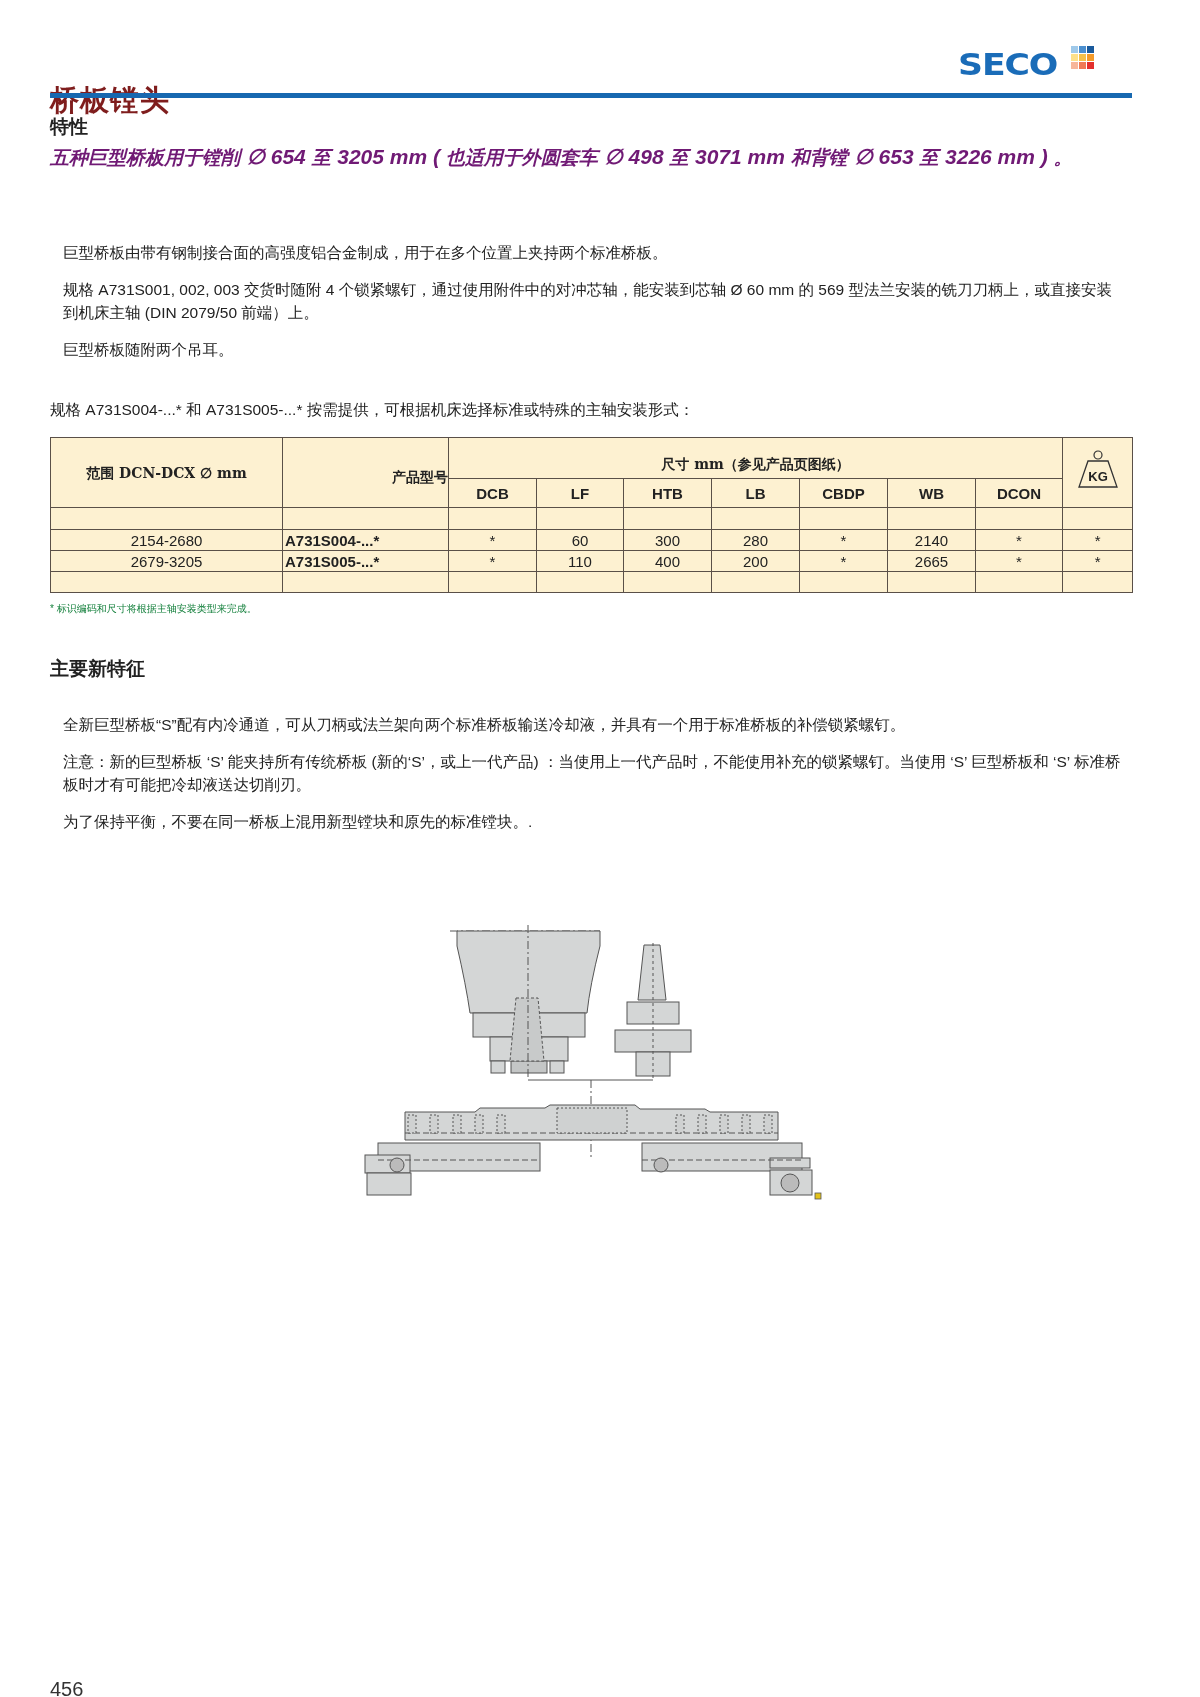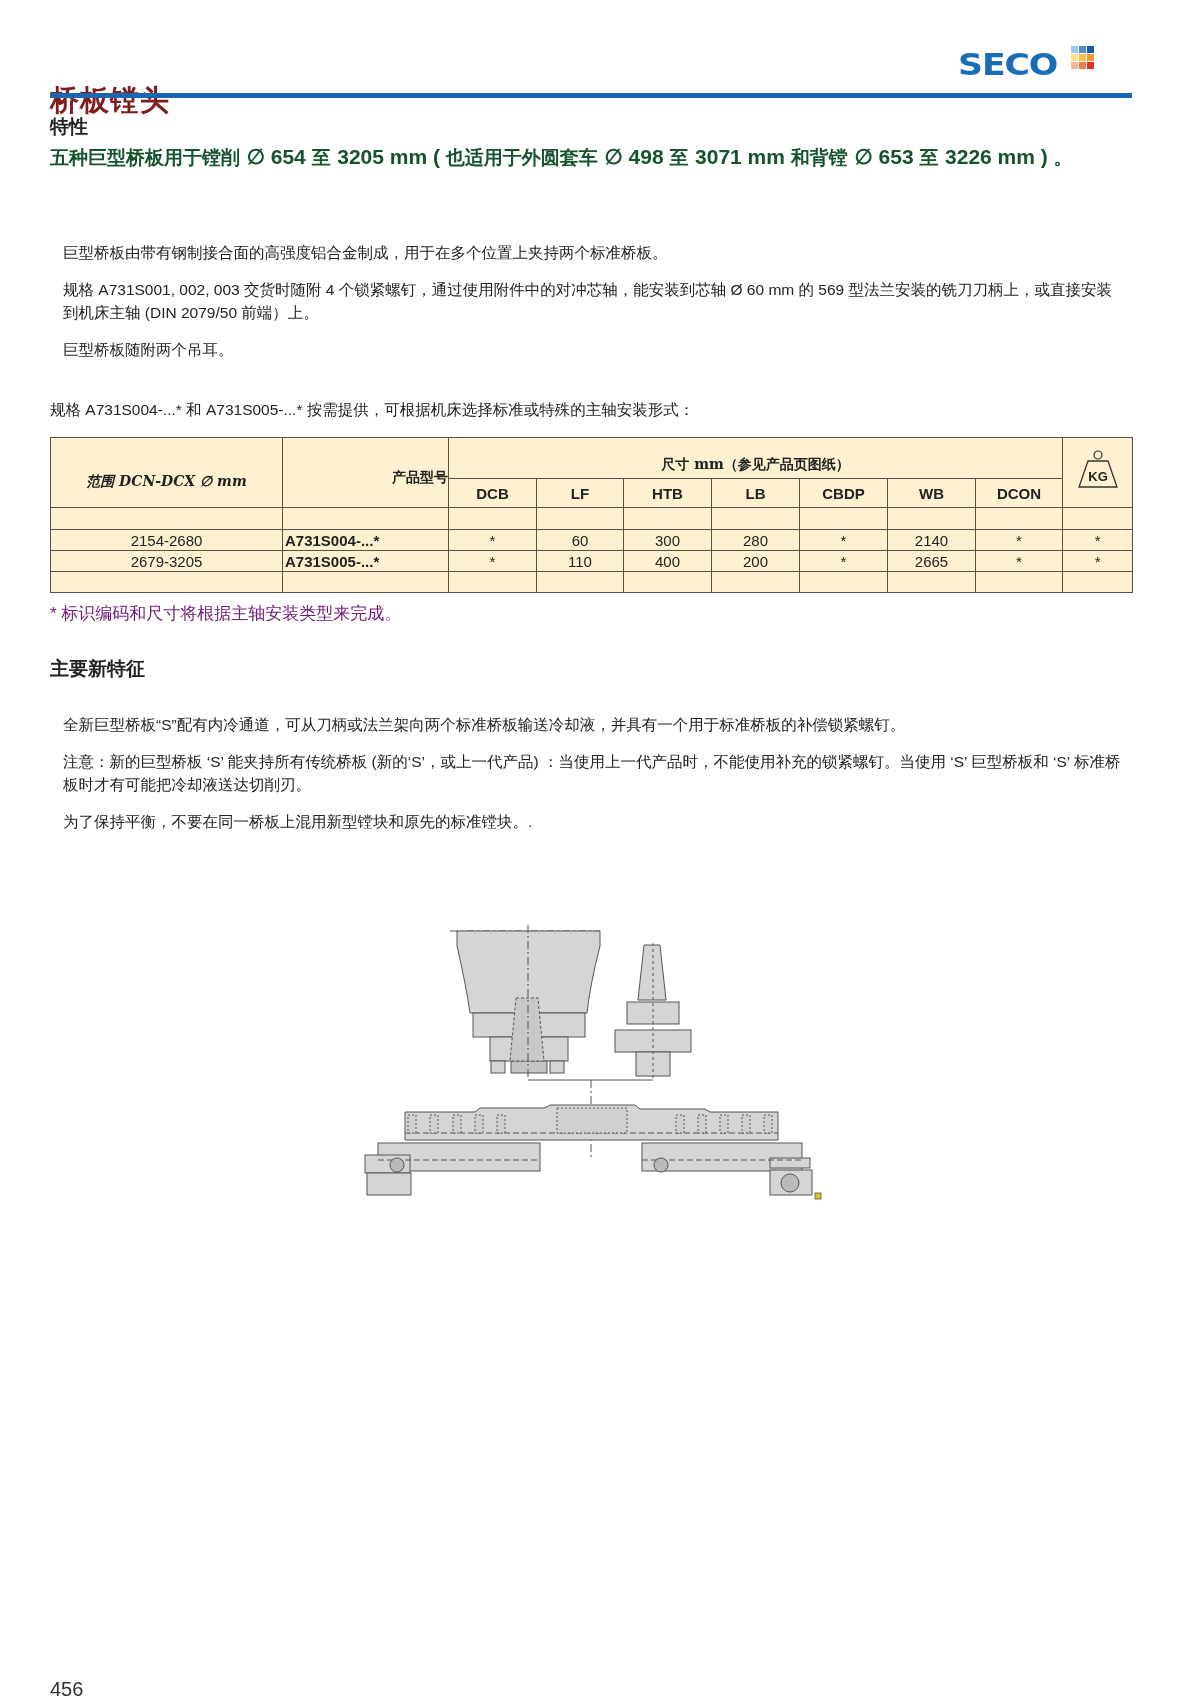--- a/index.html
+++ b/index.html
@@ -11,35 +11,35 @@
   .rule { left: 50px; top: 93px; width: 1082px; height: 5px; background: #1768b0; }
   .logo { left: 958px; top: 46px; height: 34px; display: flex; align-items: flex-start; }
   .logo-text { font-family: "DejaVu Sans", sans-serif; font-weight: bold; font-size: 31px;
                color: #1a6cb8; letter-spacing: -1px; transform: scaleX(1.12); transform-origin: left center; }
   .logo-mark { margin-left: 24px; display: grid; grid-template-columns: 7px 7px 7px; grid-template-rows: 7px 7px 7px; gap: 1px; }
   .logo-mark span { display: block; width: 7px; height: 7px; }
 
   .h-section { left: 50px; font-size: 19px; font-weight: bold;
                font-family: "DejaVu Serif", "Liberation Serif", serif; color: #222; }
   .lead { left: 50px; width: 1060px; font-size: 21px; font-weight: bold; line-height: 30px;
-          font-family: "Liberation Sans", sans-serif; color: #14532d; }
+          font-family: "Liberation Sans", sans-serif; color: #701a75; font-style: italic; }
   .lead .cn { font-family: "DejaVu Serif", serif; font-weight: bold; font-size: 19px; }
   .para { left: 50px; width: 1090px; font-size: 15.5px; line-height: 23.5px; color: #222; }
   .para p { margin: 13px; }
 
   table.spec { position: absolute; left: 50px; top: 437px; width: 1082px; border-collapse: collapse;
                background: #fdf1d1; font-size: 15px; table-layout: fixed; }
   table.spec td { border: 1.5px solid #5a5048; text-align: center; padding: 0; height: 20px; color: #222; }
   table.spec td.left { text-align: left; padding-left: 10px; }
   table.spec .hdr { font-weight: bold; }
   table.spec .cn { font-family: "DejaVu Serif", serif; font-weight: bold; font-size: 14px; }
   table.spec .code { font-weight: bold; text-align: left; padding-left: 2px; }
   .kg { display: inline-block; position: relative; width: 46px; height: 44px; }
 
-  .footnote { left: 50px; top: 602px; font-size: 17px; color: #701a75; }
+  .footnote { left: 50px; top: 602px; font-size: 10px; color: #15803d; }
   .pagenum { left: 50px; top: 1678px; font-size: 20px; color: #333; }
   .drawing { left: 350px; top: 925px; width: 480px; height: 290px; }
 </style>
 </head>
 <body>
 
 <div class="abs title">桥板镗头</div>
 
 <div class="abs logo">
   <span class="logo-text">SECO</span>
@@ -80,21 +80,21 @@
       <col style="width:87px">
       <col style="width:88px">
       <col style="width:88px">
     <col style="width:88px">
       <col style="width:88px">
       <col style="width:87px">
       <col style="width:70px">
   </colgroup>
   <tbody>
       <tr style="height:41px;">
-    <td rowspan="2" class="hdr" style="vertical-align:bottom; padding-bottom:16px;font-style:italic;">
+    <td rowspan="2" class="hdr" style="vertical-align:bottom; padding-bottom:24px;">
       <span class="cn">范围 DCN-DCX ∅ mm</span>
     </td>
     <td rowspan="2" class="left" style="vertical-align:bottom; padding-bottom:20px;text-align:right;">
       <span class="cn">产品型号</span>
     </td>
     <td colspan="7" style="vertical-align:bottom; padding-bottom:4px;">
       <span class="cn">尺寸 mm（参见产品页图纸）</span>
     </td>
     <td rowspan="2">
       <span class="kg">

